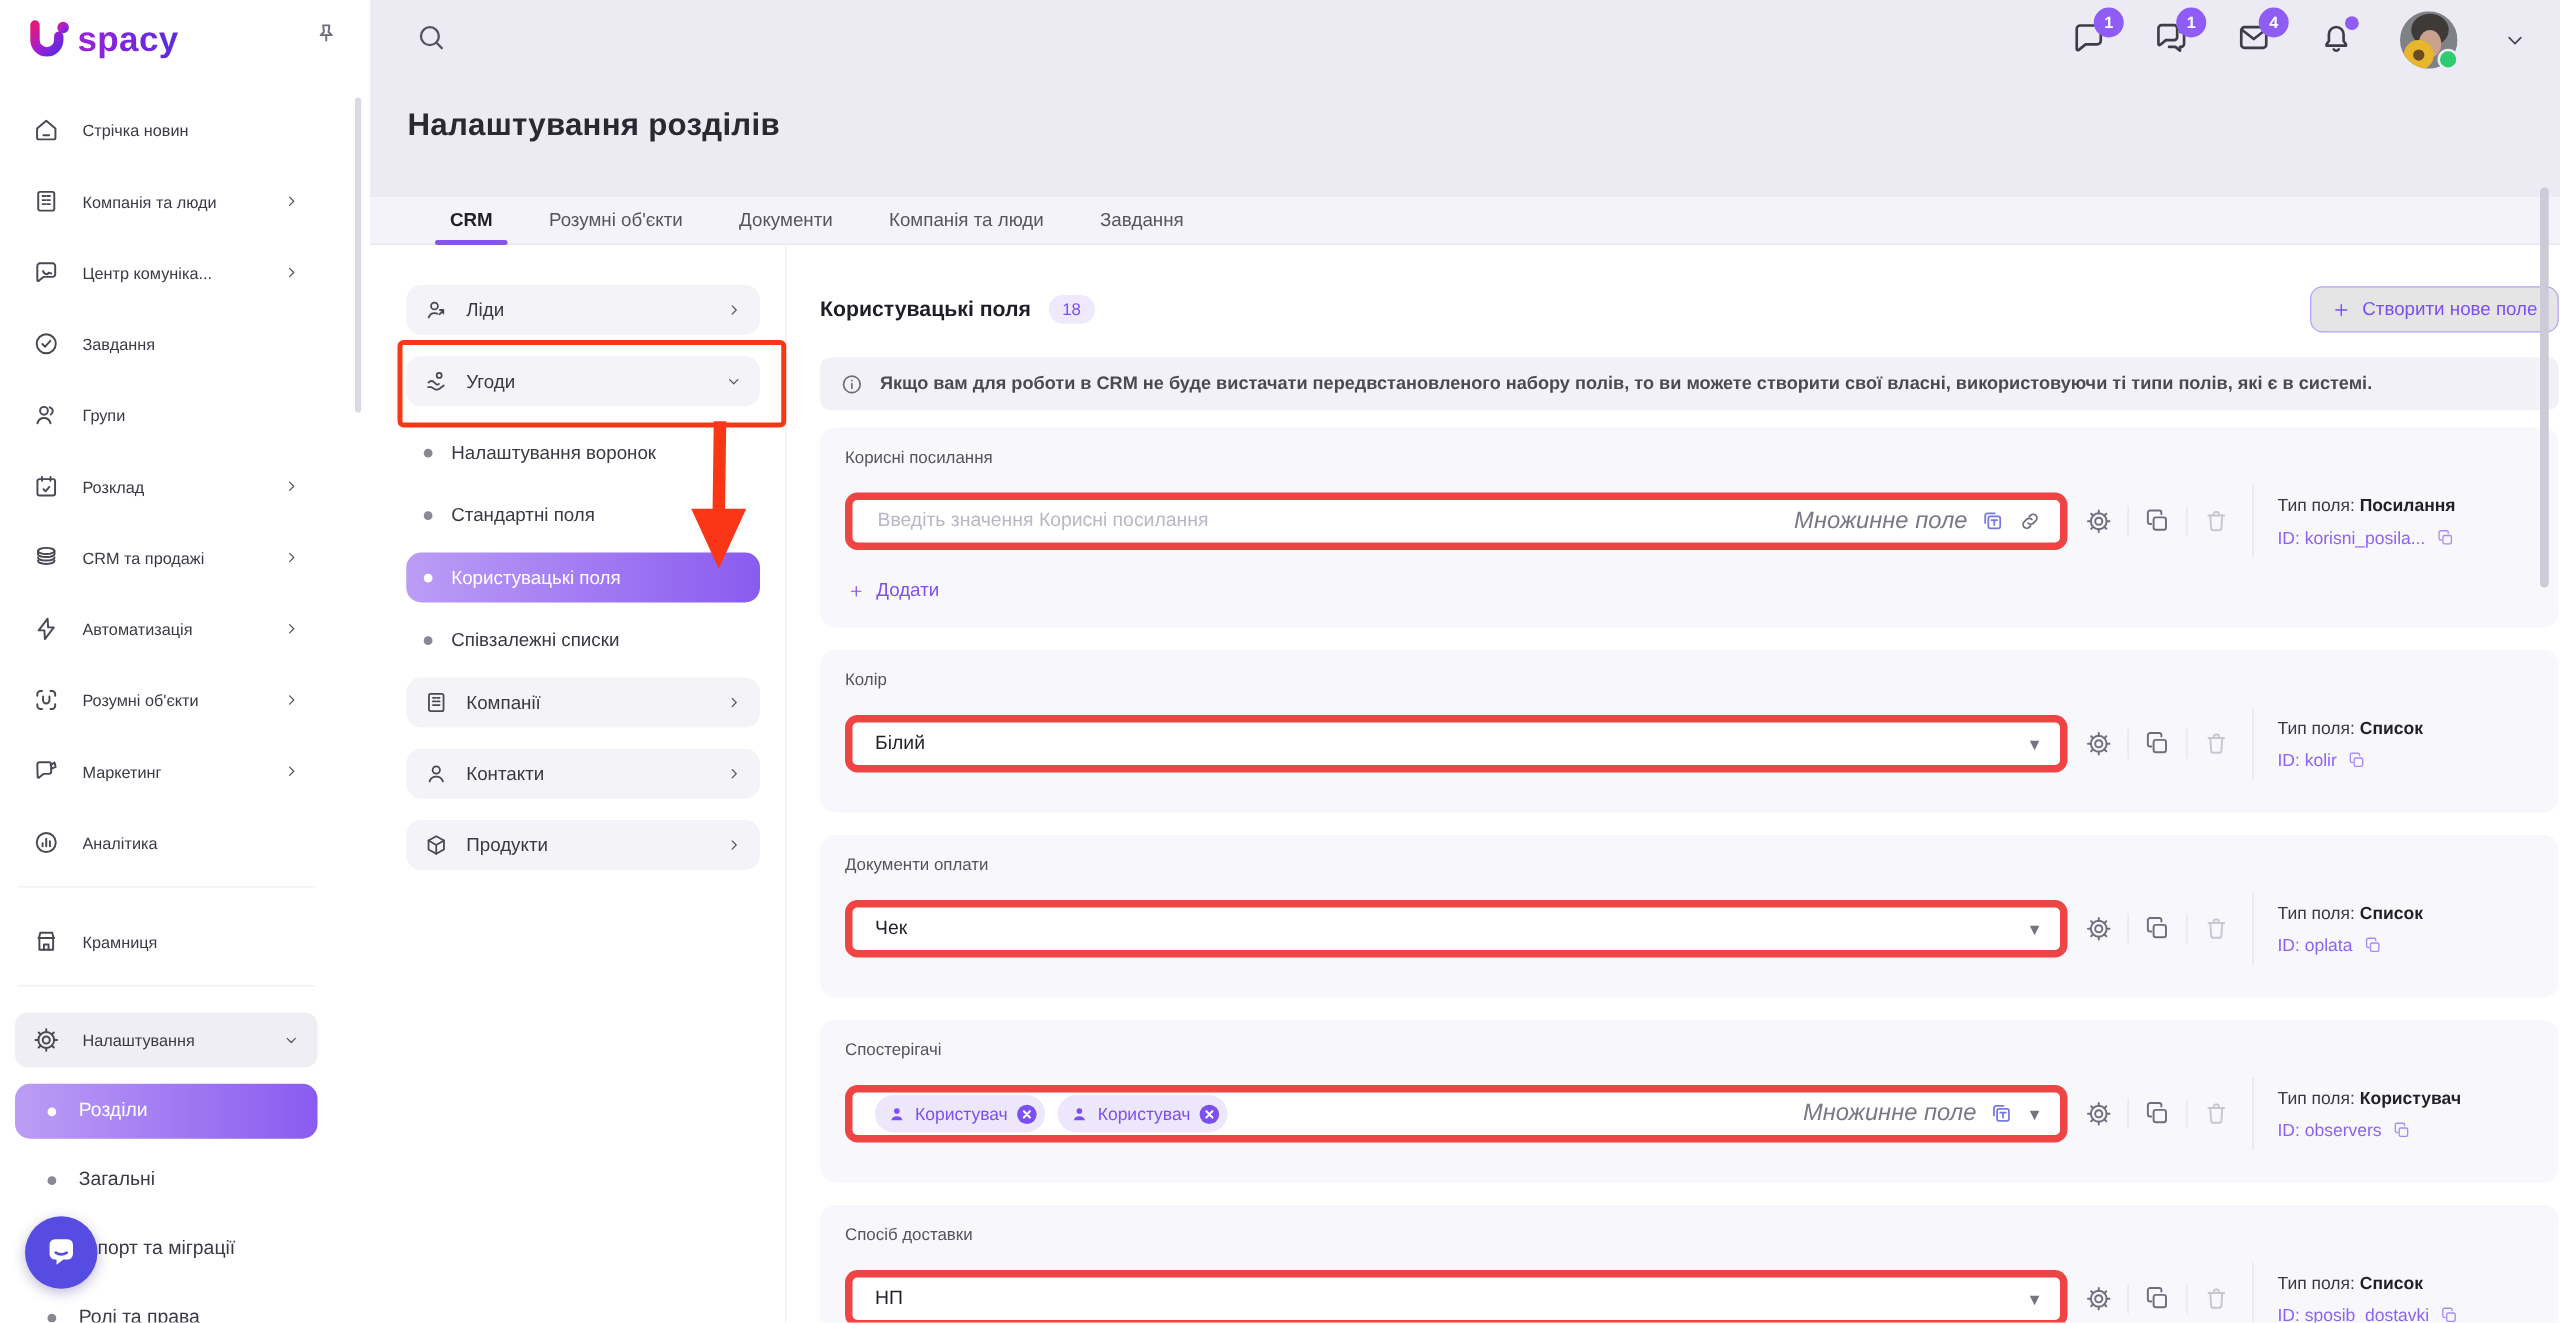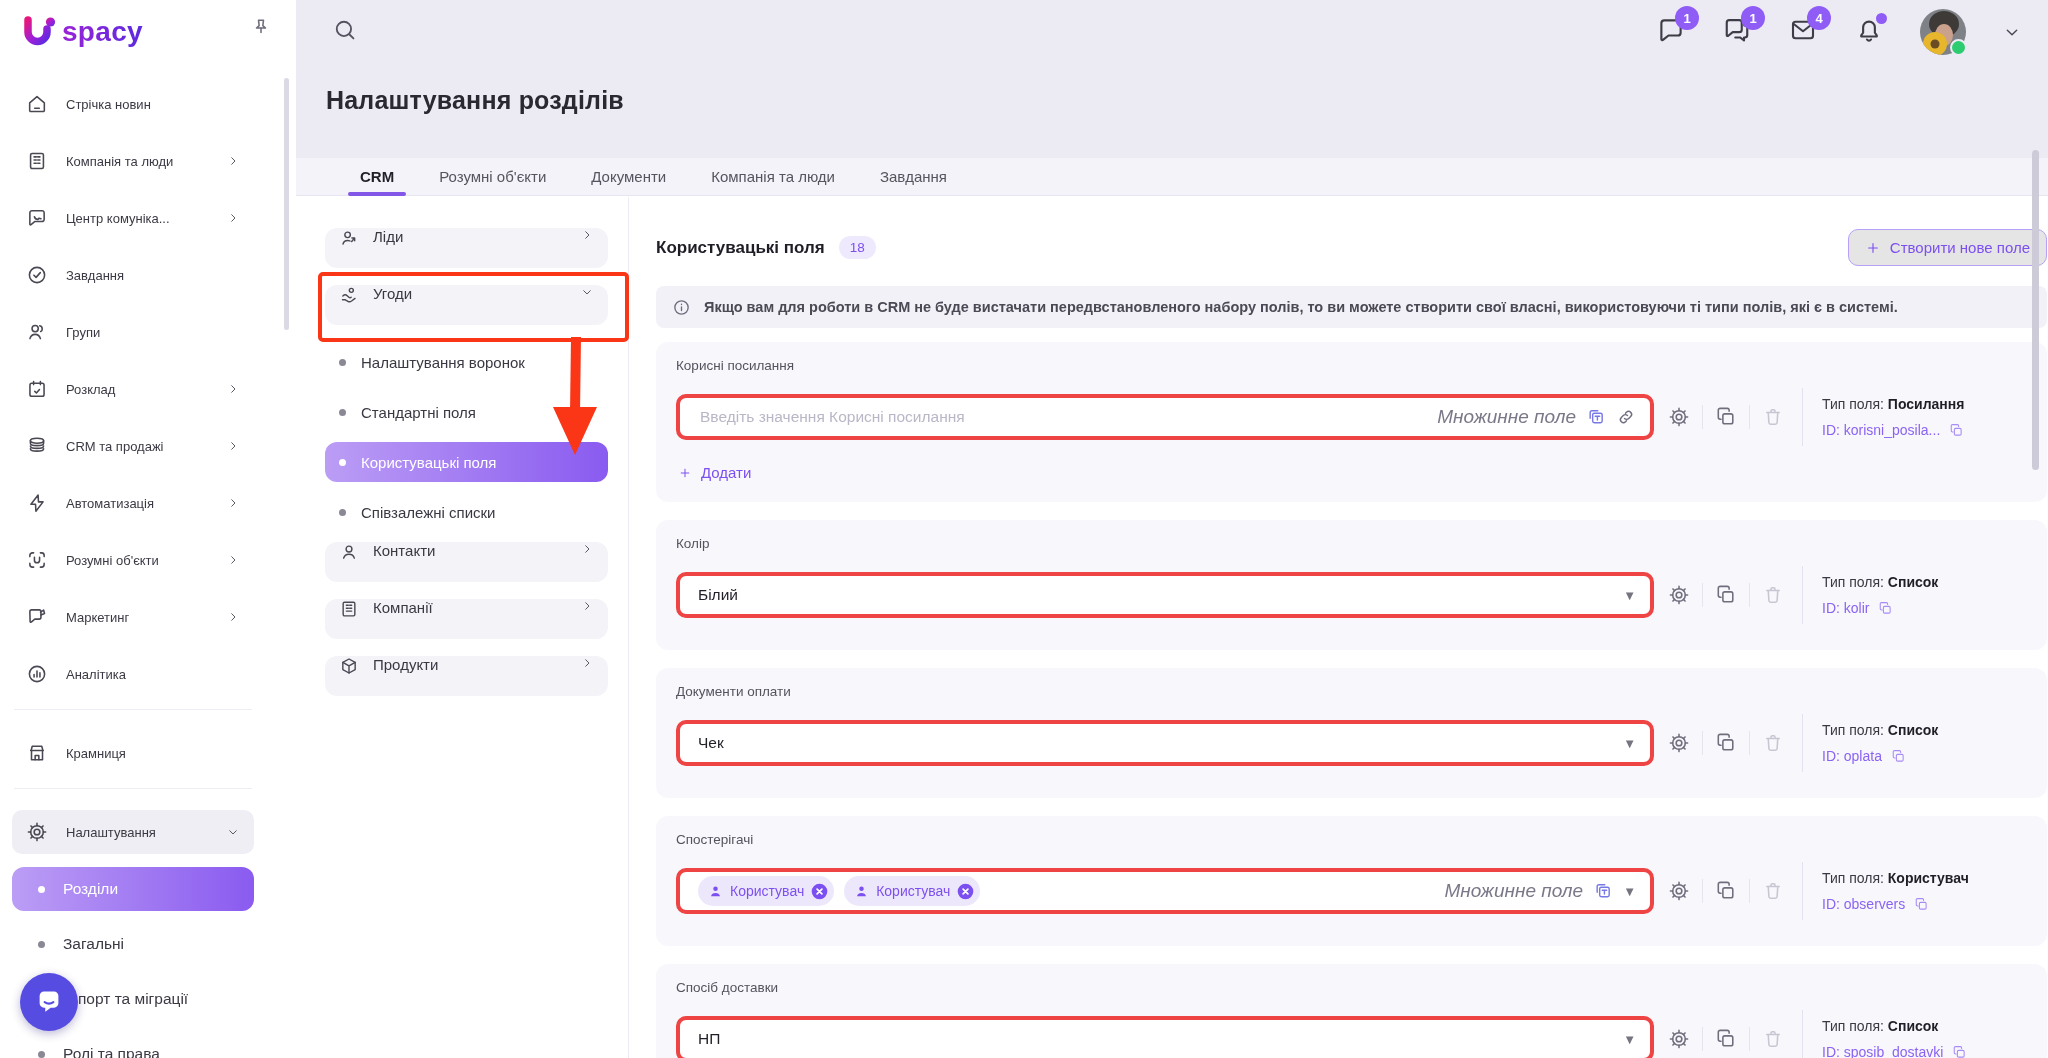--- a/index.html
+++ b/index.html
@@ -49,21 +49,21 @@
   
   .tabsbar{position:absolute;left:296px;top:158px;width:1752px;height:38px;background:#f4f3f9;
     border-bottom:1px solid #e7e5f0;display:flex;align-items:center;padding-left:64px;gap:45px;box-sizing:border-box;}
   .tab{position:relative;height:100%;display:flex;align-items:center;font-size:15px;color:#56545f;cursor:pointer}
   .tab.active{color:#211f28;font-weight:700}
   .tab.active::after{content:"";position:absolute;left:-12px;right:-12px;bottom:-1px;height:4px;border-radius:3px;background:#8257e8}
 
   
   .content{position:absolute;left:296px;top:197px;width:1752px;height:861px;background:#fff;display:flex;}
   .subnav{width:333px;flex:none;border-right:1px solid #eceaf2;box-sizing:border-box;padding:31px 20px 0 29px;position:relative;}
-  .sn-pill{height:40px;background:#f4f3f8;border-radius:12px;display:flex;align-items:flex-start;gap:14px;
+  .sn-pill{height:40px;background:#f4f3f8;border-radius:12px;display:flex;align-items:center;gap:14px;
     padding:0 14px;font-size:15px;color:#3a3943;margin-bottom:17px;cursor:pointer}
   .sn-pill .icn{color:#4a4853}
   .sn-pill .lbl{flex:1}
   .sn-pill .chev{color:#56545f}
   .sn-sub{height:40px;display:flex;align-items:center;gap:15px;padding:0 14px;border-radius:12px;
     font-size:15px;color:#3a3943;margin-bottom:10px;cursor:pointer}
   .sn-sub.active{background:linear-gradient(90deg,#bb9df5,#8a5bf0);color:#fff;}
   .sn-sub.active .dot{background:#fff}
   .sn-sub:nth-child(5){margin-bottom:10px}
 
@@ -75,21 +75,21 @@
     border:1.5px solid #b7a0f6;border-radius:10px;background:#e5e5e5;color:#7c4ff0;font-size:15px;
     font-weight:500;cursor:pointer;box-sizing:border-box;}
   .info-banner{margin-top:20px;display:flex;align-items:center;gap:13px;background:#f2f1f8;border-radius:8px;
     min-height:42px;padding:2px 16px;font-size:14.5px;color:#4b4a54;box-sizing:border-box;font-weight:bold;}
   .info-banner .icn{color:#6e6c7b}
 
   .card{margin-top:18px;background:#f8f7fc;border-radius:12px;padding:16px 20px 0 20px;box-sizing:border-box;}
   .card:first-of-type{margin-top:14px}
   .card-label{font-size:13.5px;color:#55535e;margin-bottom:15px}
   .card-row{display:flex;align-items:center;}
-  .ctl{flex:none;width:978px;height:46px;background:#fff;border:4px solid #ef4444;border-radius:10px;
+  .ctl{flex:none;width:978px;height:46px;background:#fff;border:6px solid #ef4444;border-radius:10px;
     display:flex;align-items:center;gap:10px;padding:0 14px 0 18px;box-sizing:border-box;cursor:pointer}
   .ctl-input{border:none;outline:none;flex:1;font-size:15.5px;color:#211f28;background:transparent;
     font-family:"Liberation Sans",sans-serif;}
   .ctl-input::placeholder{color:#b9b6c6}
   .ctl .value{font-size:15.5px;color:#211f28;flex:1}
   .ctl .multi{font-style:italic;color:#7a7888;font-size:19px;white-space:nowrap}
   .ctl .tcopy{color:#7678e6}
   .ctl .linkic{color:#6f6d7e}
   .caret{color:#76747f;font-size:13px;line-height:1}
   .chips{flex:1;display:flex;align-items:center;gap:10px}
@@ -440,39 +440,39 @@
         <span class="dot"></span>
         <span>Користувацькі поля</span>
       </div>
       <div class="sn-sub">
         <span class="dot"></span>
         <span>Співзалежні списки</span>
       </div>
       <div class="sn-pill">
         <span class="icn i20">
           <svg viewBox="0 0 24 24" fill="none" stroke="currentColor" stroke-width="1.7" stroke-linecap="round" stroke-linejoin="round">
+            <rect x="5" y="3.8" width="14" height="16.4" rx="1.6"></rect>
+            <path d="M8.8 7.5h2.4M12.8 7.5h2.4M8.8 11h2.4M12.8 11h2.4M8.8 14.5h6.4"></path>
+          </svg>
+        </span>
+        <span class="lbl">Компанії</span>
+        <span class="chev icn i14">
+          <svg viewBox="0 0 24 24" fill="none" stroke="currentColor" stroke-width="1.7" stroke-linecap="round" stroke-linejoin="round">
+            <path d="m9.8 6.4 5.6 5.6-5.6 5.6"></path>
+          </svg>
+        </span>
+      </div>
+      <div class="sn-pill">
+        <span class="icn i20">
+          <svg viewBox="0 0 24 24" fill="none" stroke="currentColor" stroke-width="1.7" stroke-linecap="round" stroke-linejoin="round">
             <circle cx="12" cy="8.4" r="3.5"></circle>
             <path d="M5.6 19.4c.9-3.1 3.1-4.7 6.4-4.7s5.5 1.6 6.4 4.7"></path>
           </svg>
         </span>
         <span class="lbl">Контакти</span>
-        <span class="chev icn i14">
-          <svg viewBox="0 0 24 24" fill="none" stroke="currentColor" stroke-width="1.7" stroke-linecap="round" stroke-linejoin="round">
-            <path d="m9.8 6.4 5.6 5.6-5.6 5.6"></path>
-          </svg>
-        </span>
-      </div>
-      <div class="sn-pill">
-        <span class="icn i20">
-          <svg viewBox="0 0 24 24" fill="none" stroke="currentColor" stroke-width="1.7" stroke-linecap="round" stroke-linejoin="round">
-            <rect x="5" y="3.8" width="14" height="16.4" rx="1.6"></rect>
-            <path d="M8.8 7.5h2.4M12.8 7.5h2.4M8.8 11h2.4M12.8 11h2.4M8.8 14.5h6.4"></path>
-          </svg>
-        </span>
-        <span class="lbl">Компанії</span>
         <span class="chev icn i14">
           <svg viewBox="0 0 24 24" fill="none" stroke="currentColor" stroke-width="1.7" stroke-linecap="round" stroke-linejoin="round">
             <path d="m9.8 6.4 5.6 5.6-5.6 5.6"></path>
           </svg>
         </span>
       </div>
       <div class="sn-pill">
         <span class="icn i20">
           <svg viewBox="0 0 24 24" fill="none" stroke="currentColor" stroke-width="1.7" stroke-linecap="round" stroke-linejoin="round">
             <path d="M12 3.6l7.4 4.1v8.6L12 20.4l-7.4-4.1V7.7z"></path>

